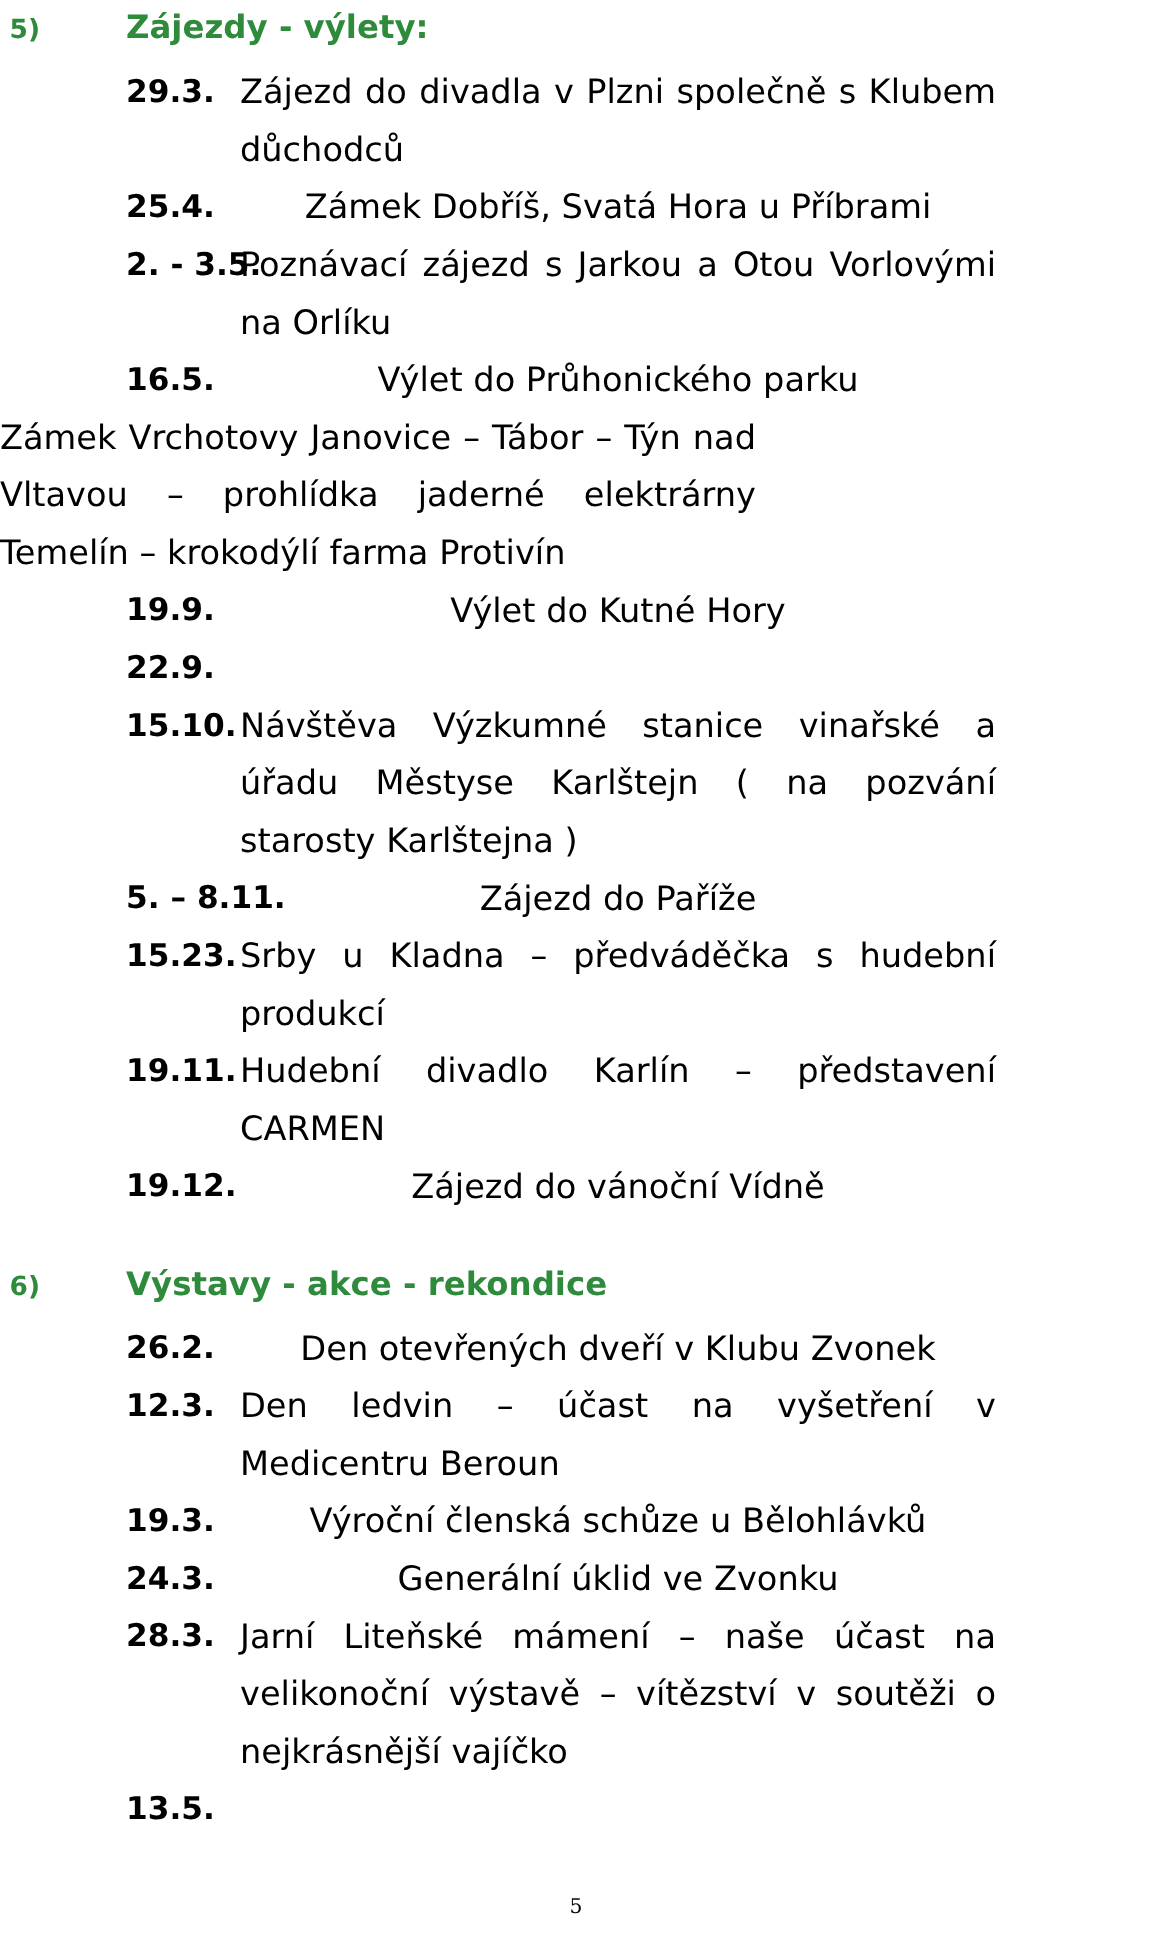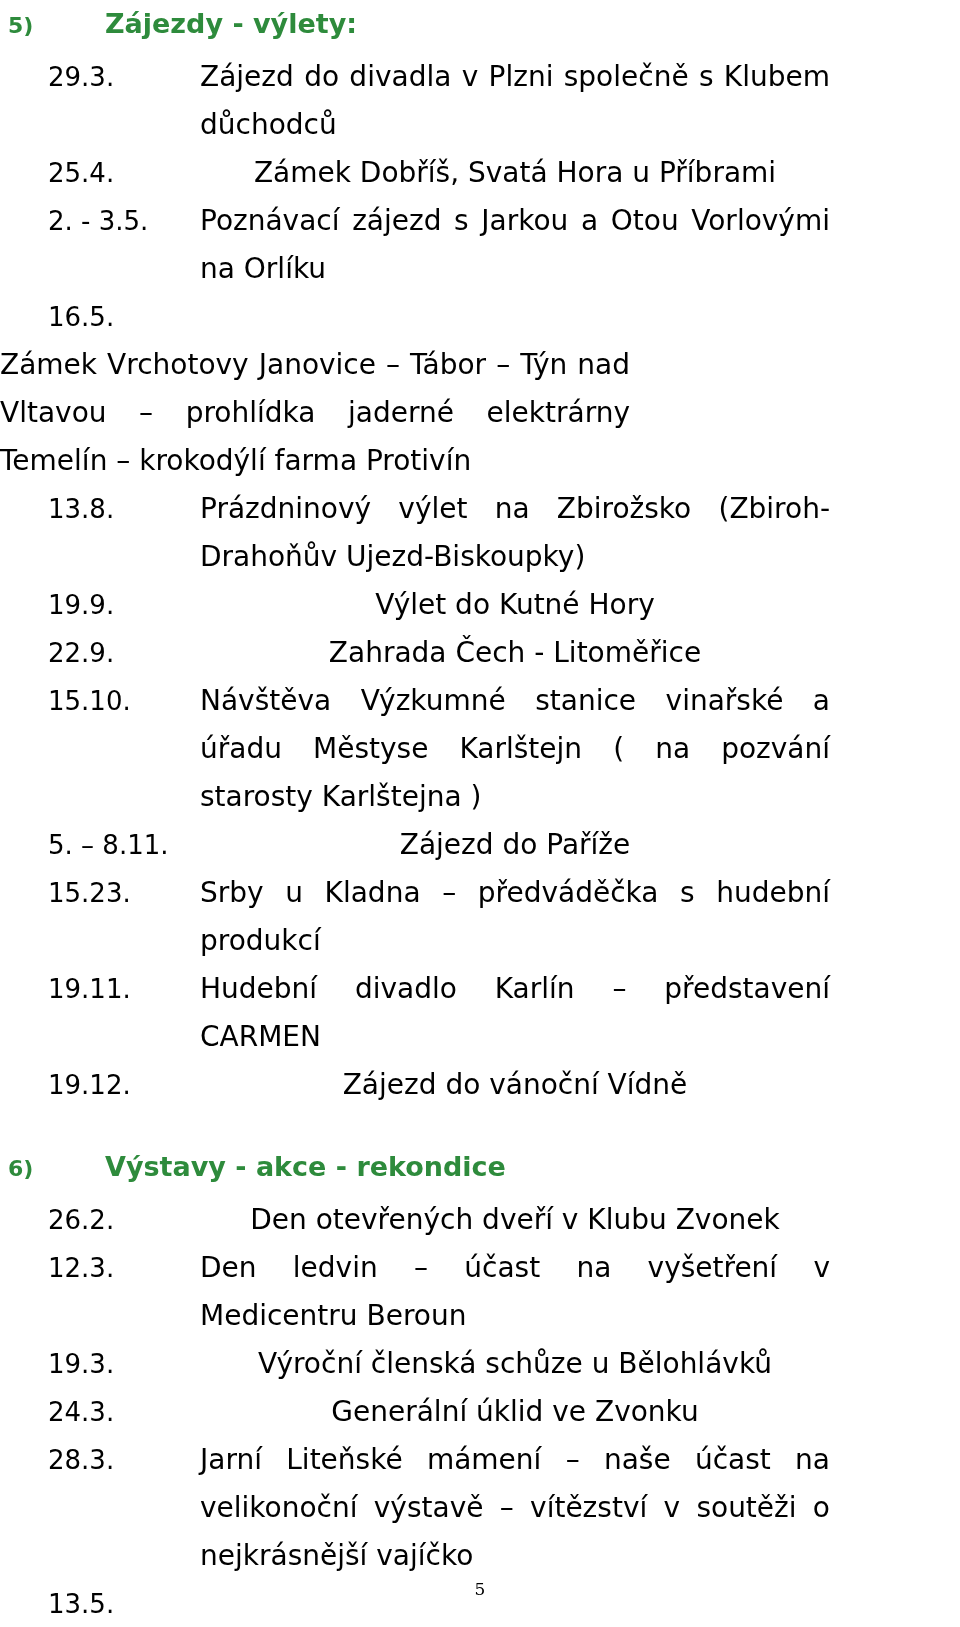--- a/index.html
+++ b/index.html
@@ -45,25 +45,26 @@
 
   
   .entry {
     display: flex;
     align-items: flex-start;
     margin-top: 0px;
   }
   .entry .date {
     width: 200px;
     flex: 0 0 200px;
-    padding-left: 48px;
+    padding-left: 105px;
     box-sizing: border-box;
     font-size: 26px;
     line-height: 48px;
     white-space: nowrap;
+    font-weight: bold;
   }
   .entry .desc {
     width: 630px;
     flex: 0 0 630px;
     font-size: 28px;
     line-height: 48px;
     text-align: justify;
     text-justify: inter-word;
     hyphens: none;
   }
@@ -107,39 +108,35 @@
       <span class="desc">Zámek Dobříš, Svatá Hora u Příbrami</span>
     </div>
 
     <div class="entry">
       <span class="date">2. - 3.5.</span>
       <span class="desc">Poznávací zájezd s Jarkou a Otou Vorlovými na Orlíku</span>
     </div>
 
     <div class="entry nojust">
       <span class="date">16.5.</span>
+      <span class="desc">Výlet do Průhonického parku</span>
     </div>
 
     <div class="entry">
       <span class="desc">Zámek Vrchotovy Janovice – Tábor – Týn nad Vltavou – prohlídka jaderné elektrárny Temelín – krokodýlí farma Protivín</span>
     </div>
 
-    <div class="entry">
-      <span class="date">13.8.</span>
-      <span class="desc">Prázdninový výlet na Zbirožsko (Zbiroh-Drahoňův Ujezd-Biskoupky)</span>
-    </div>
 
     <div class="entry nojust">
       <span class="date">19.9.</span>
       <span class="desc">Výlet do Kutné Hory</span>
     </div>
 
     <div class="entry nojust">
       <span class="date">22.9.</span>
-      <span class="desc">Zahrada Čech - Litoměřice</span>
     </div>
 
     <div class="entry">
       <span class="date">15.10.</span>
       <span class="desc">Návštěva Výzkumné stanice vinařské a úřadu Městyse Karlštejn ( na pozvání starosty Karlštejna )</span>
     </div>
 
     <div class="entry nojust">
       <span class="date">5. – 8.11.</span>
       <span class="desc">Zájezd do Paříže</span>

